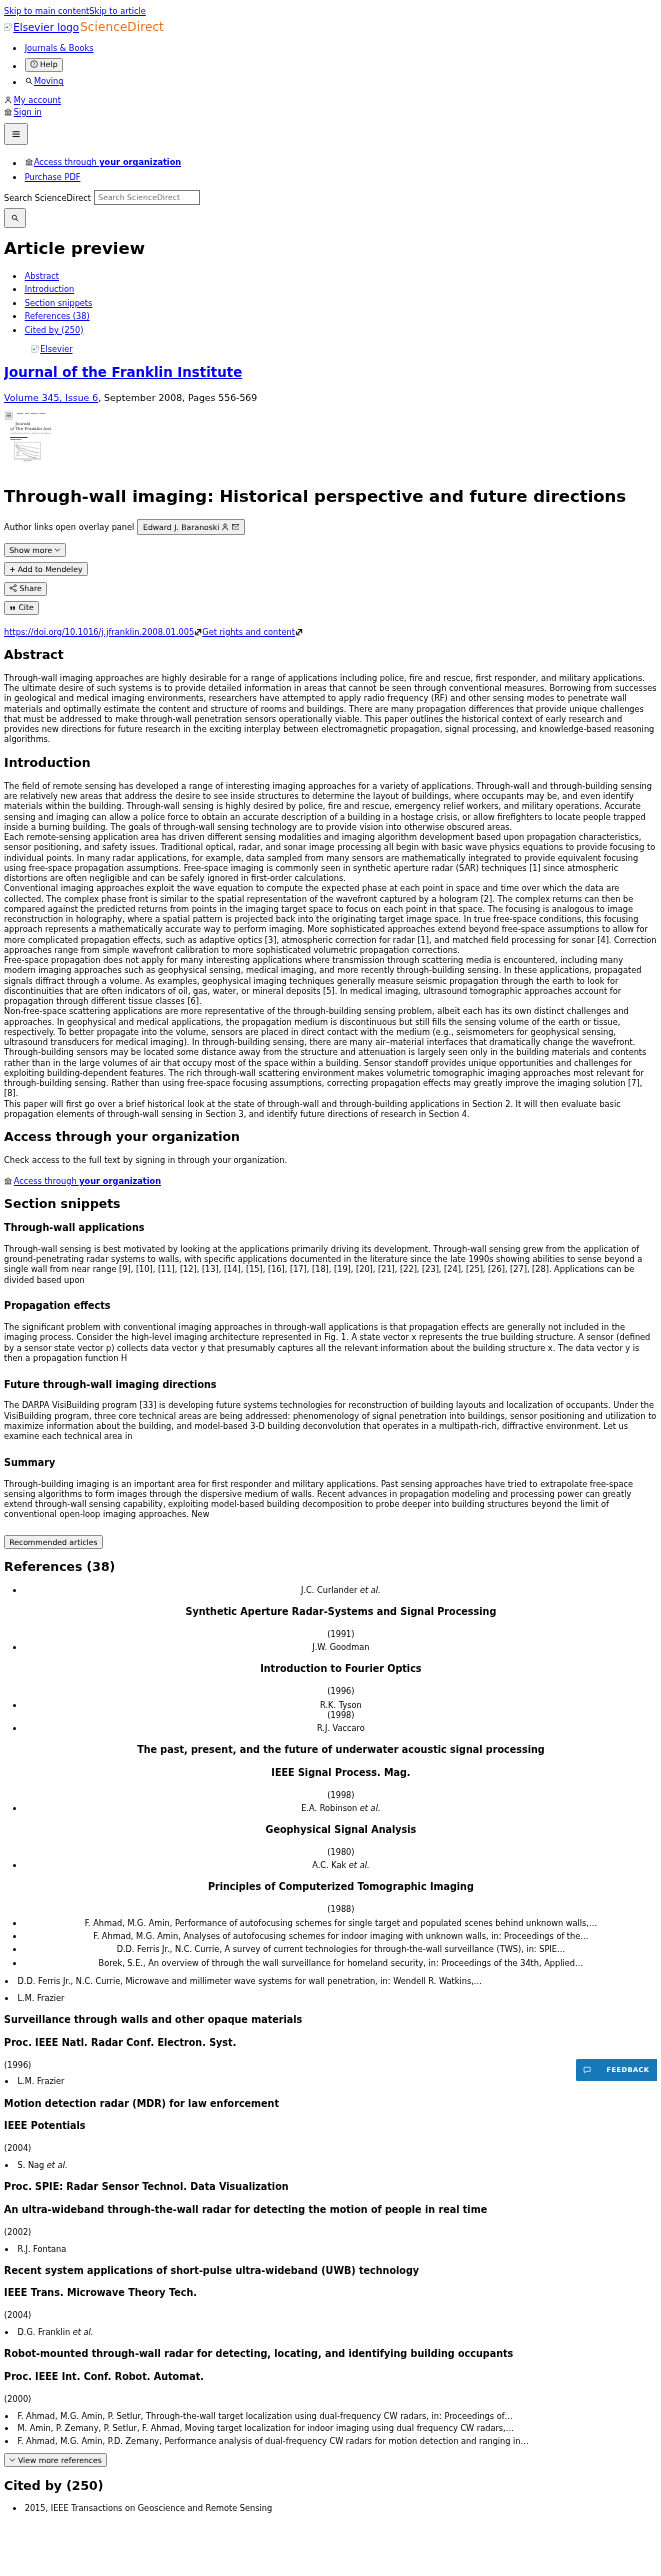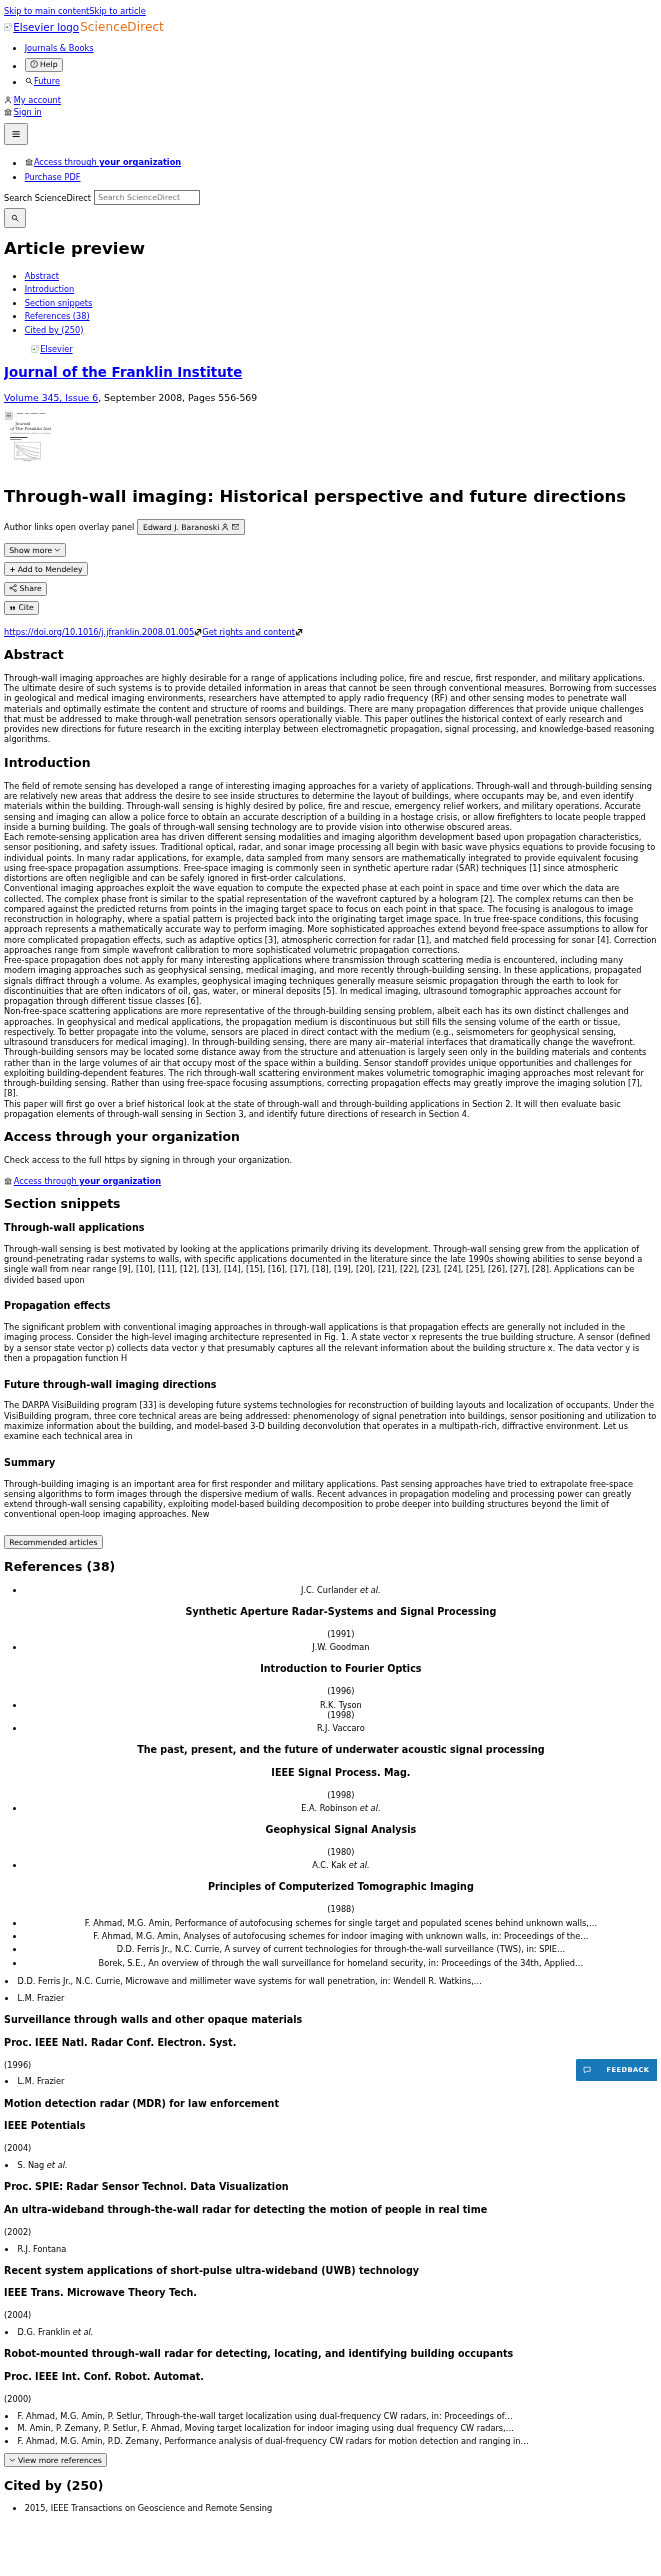--- a/index.html
+++ b/index.html
@@ -149,21 +149,21 @@
           <use href="#i-q"></use>
         </svg>
       <span>Help</span>
     </button>
   </li>
   <li>
     <span class="accessline">
       <svg class="ic" viewBox="0 0 16 16" width="8.2" height="8.2">
           <use href="#i-mag"></use>
         </svg>
-      <a>Future</a>
+      <a>Moving</a>
     </span>
   </li>
 </ul>
 
 <div class="acctrow">
   <svg class="ic" viewBox="0 0 16 16" width="8.2" height="8.2">
       <use href="#i-person"></use>
     </svg>
   <a>My account</a>
 </div>
@@ -318,21 +318,21 @@
 <h2>Introduction</h2>
 <p class="intro-p">The field of remote sensing has developed a range of interesting imaging approaches for a variety of applications. Through-wall and through-building sensing are relatively new areas that address the desire to see inside structures to determine the layout of buildings, where occupants may be, and even identify materials within the building. Through-wall sensing is highly desired by police, fire and rescue, emergency relief workers, and military operations. Accurate sensing and imaging can allow a police force to obtain an accurate description of a building in a hostage crisis, or allow firefighters to locate people trapped inside a burning building. The goals of through-wall sensing technology are to provide vision into otherwise obscured areas.</p>
 <p class="intro-p">Each remote-sensing application area has driven different sensing modalities and imaging algorithm development based upon propagation characteristics, sensor positioning, and safety issues. Traditional optical, radar, and sonar image processing all begin with basic wave physics equations to provide focusing to individual points. In many radar applications, for example, data sampled from many sensors are mathematically integrated to provide equivalent focusing using free-space propagation assumptions. Free-space imaging is commonly seen in synthetic aperture radar (SAR) techniques [1] since atmospheric distortions are often negligible and can be safely ignored in first-order calculations.</p>
 <p class="intro-p">Conventional imaging approaches exploit the wave equation to compute the expected phase at each point in space and time over which the data are collected. The complex phase front is similar to the spatial representation of the wavefront captured by a hologram [2]. The complex returns can then be compared against the predicted returns from points in the imaging target space to focus on each point in that space. The focusing is analogous to image reconstruction in holography, where a spatial pattern is projected back into the originating target image space. In true free-space conditions, this focusing approach represents a mathematically accurate way to perform imaging. More sophisticated approaches extend beyond free-space assumptions to allow for more complicated propagation effects, such as adaptive optics [3], atmospheric correction for radar [1], and matched field processing for sonar [4]. Correction approaches range from simple wavefront calibration to more sophisticated volumetric propagation corrections.</p>
 <p class="intro-p">Free-space propagation does not apply for many interesting applications where transmission through scattering media is encountered, including many modern imaging approaches such as geophysical sensing, medical imaging, and more recently through-building sensing. In these applications, propagated signals diffract through a volume. As examples, geophysical imaging techniques generally measure seismic propagation through the earth to look for discontinuities that are often indicators of oil, gas, water, or mineral deposits [5]. In medical imaging, ultrasound tomographic approaches account for propagation through different tissue classes [6].</p>
 <p class="intro-p">Non-free-space scattering applications are more representative of the through-building sensing problem, albeit each has its own distinct challenges and approaches. In geophysical and medical applications, the propagation medium is discontinuous but still fills the sensing volume of the earth or tissue, respectively. To better propagate into the volume, sensors are placed in direct contact with the medium (e.g., seismometers for geophysical sensing, ultrasound transducers for medical imaging). In through-building sensing, there are many air–material interfaces that dramatically change the wavefront. Through-building sensors may be located some distance away from the structure and attenuation is largely seen only in the building materials and contents rather than in the large volumes of air that occupy most of the space within a building. Sensor standoff provides unique opportunities and challenges for exploiting building-dependent features. The rich through-wall scattering environment makes volumetric tomographic imaging approaches most relevant for through-building sensing. Rather than using free-space focusing assumptions, correcting propagation effects may greatly improve the imaging solution [7], [8].</p>
 <p class="intro-p">This paper will first go over a brief historical look at the state of through-wall and through-building applications in Section 2. It will then evaluate basic propagation elements of through-wall sensing in Section 3, and identify future directions of research in Section 4.</p>
 
 
 <h2>Access through your organization</h2>
-<p>Check access to the full https by signing in through your organization.</p>
+<p>Check access to the full text by signing in through your organization.</p>
 <p class="orgline">
   <svg class="ic" viewBox="0 0 16 16" width="8.2" height="8.2">
       <use href="#i-bank"></use>
     </svg>
   <a><span>Access through </span><b class="orgbold">your organization</b></a>
 </p>
 
 
 <h2>Section snippets</h2>
 

